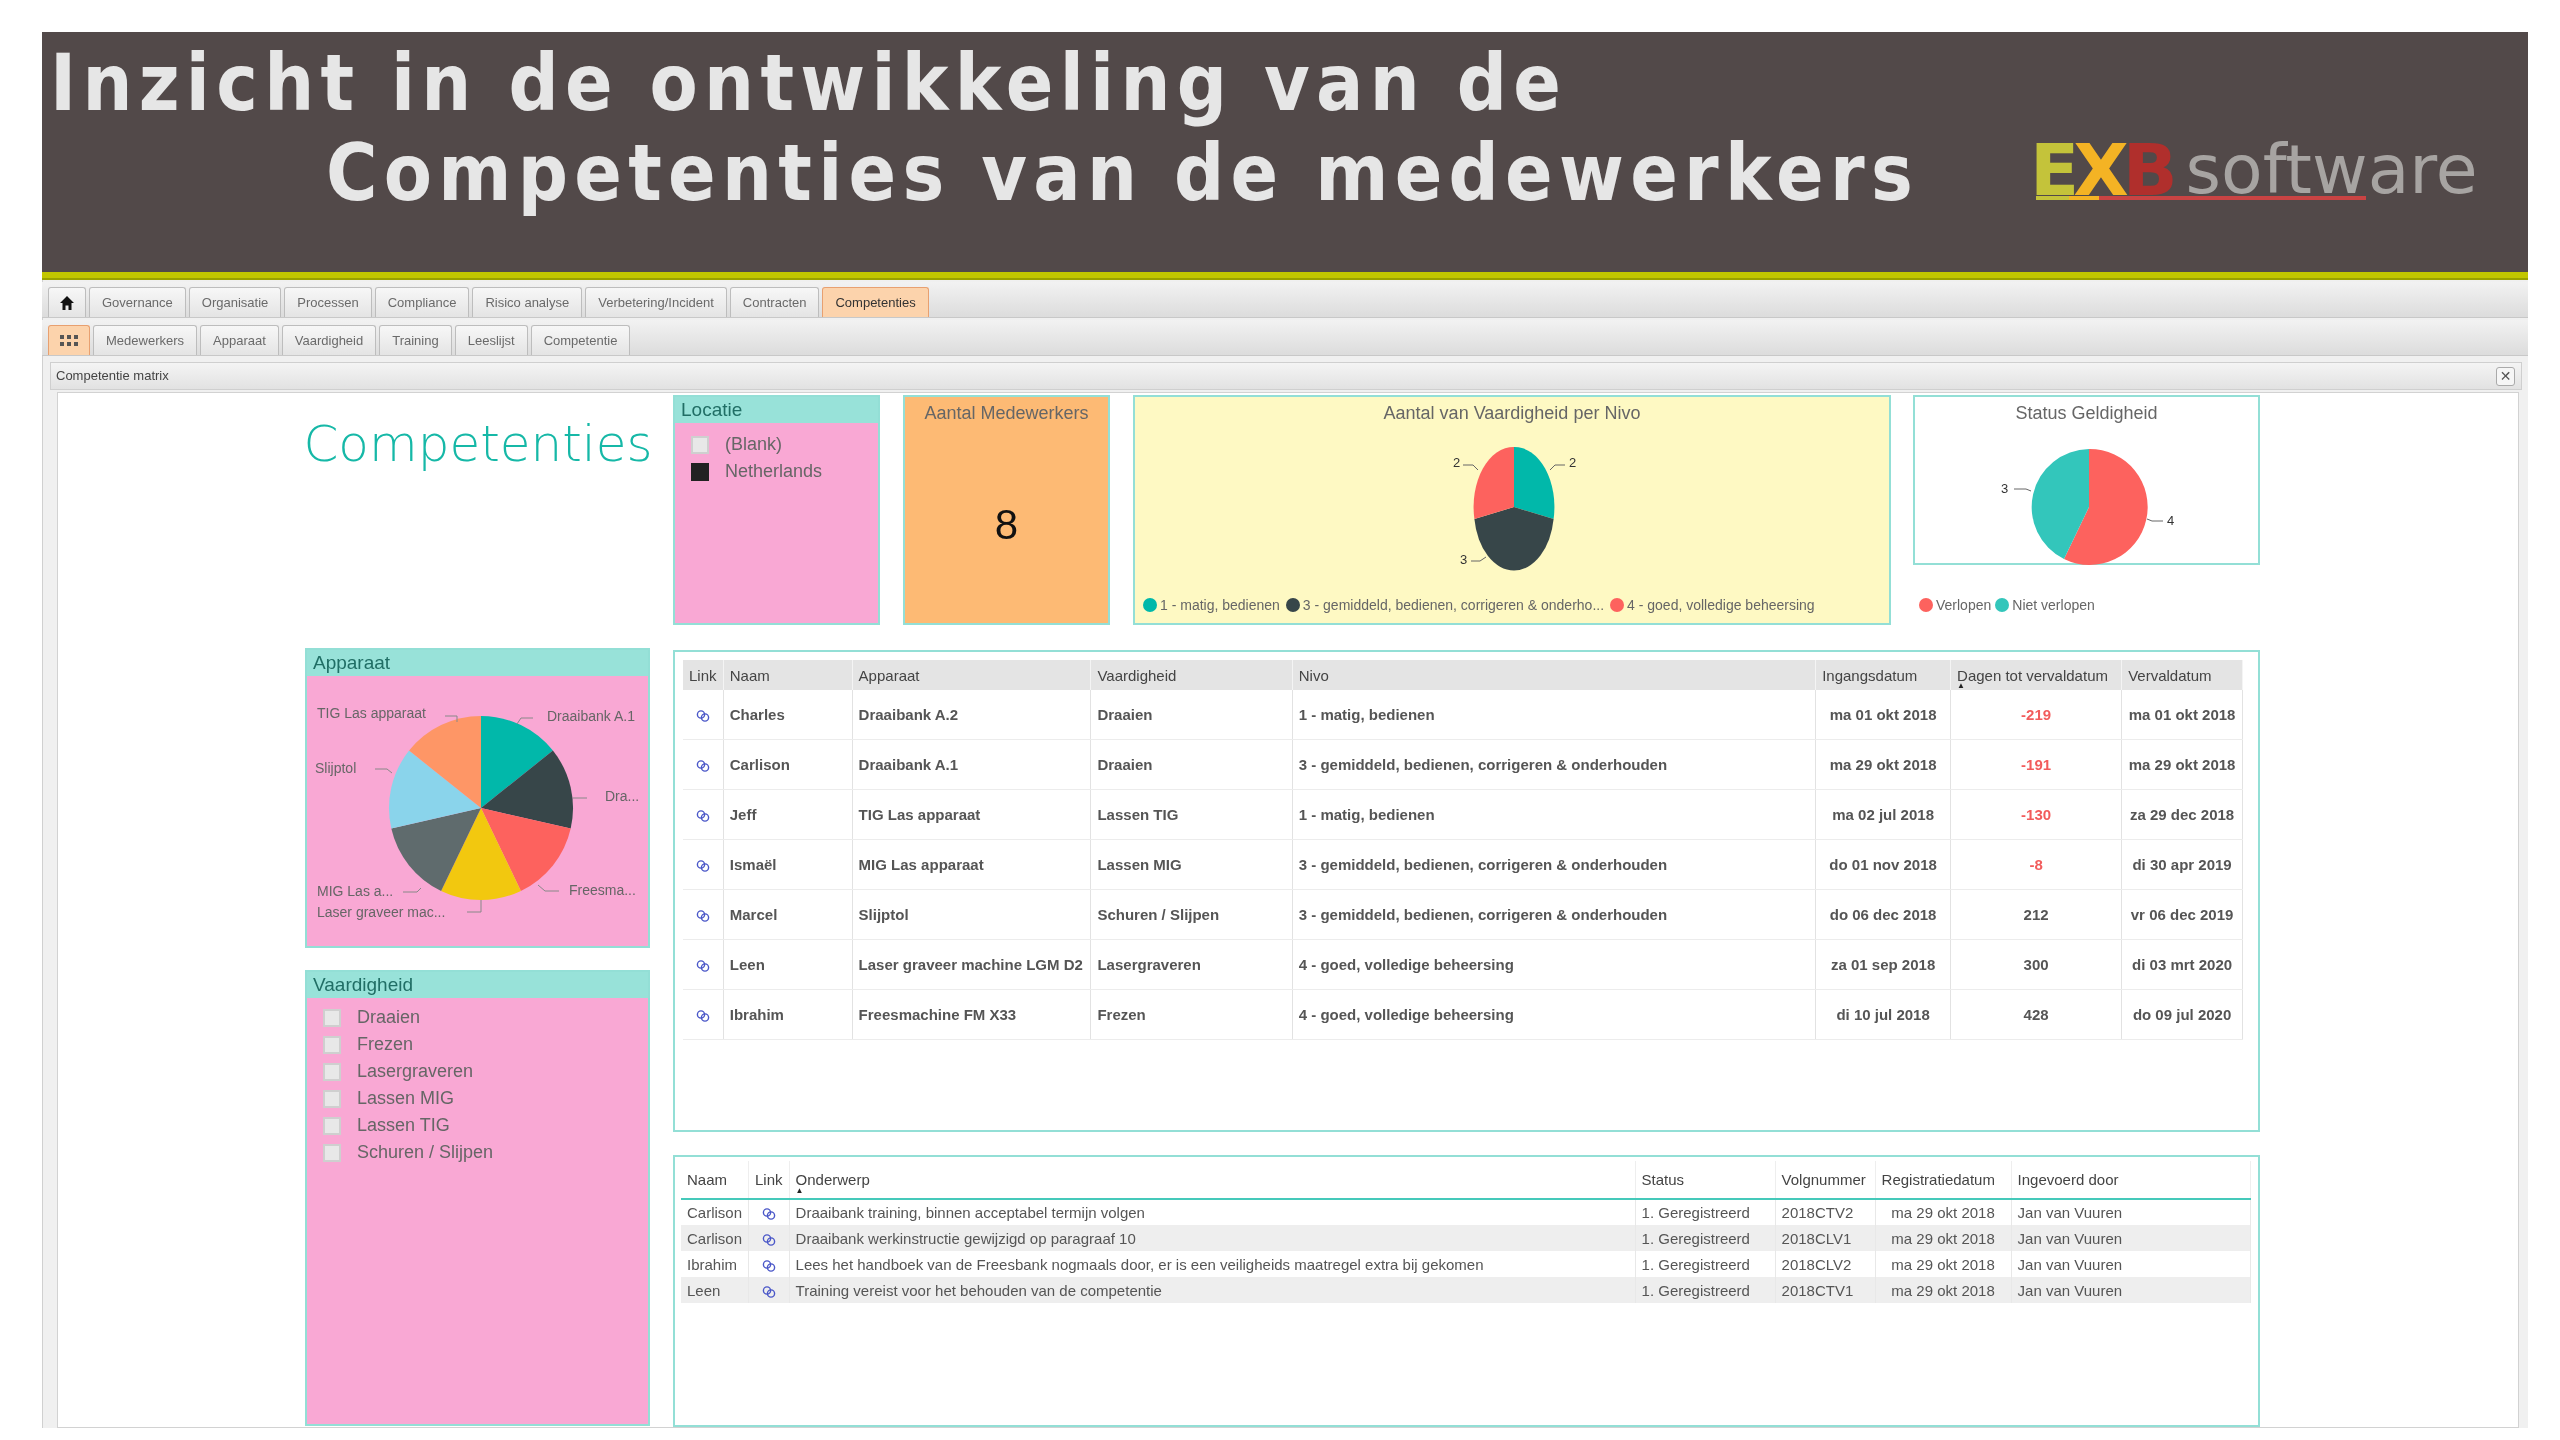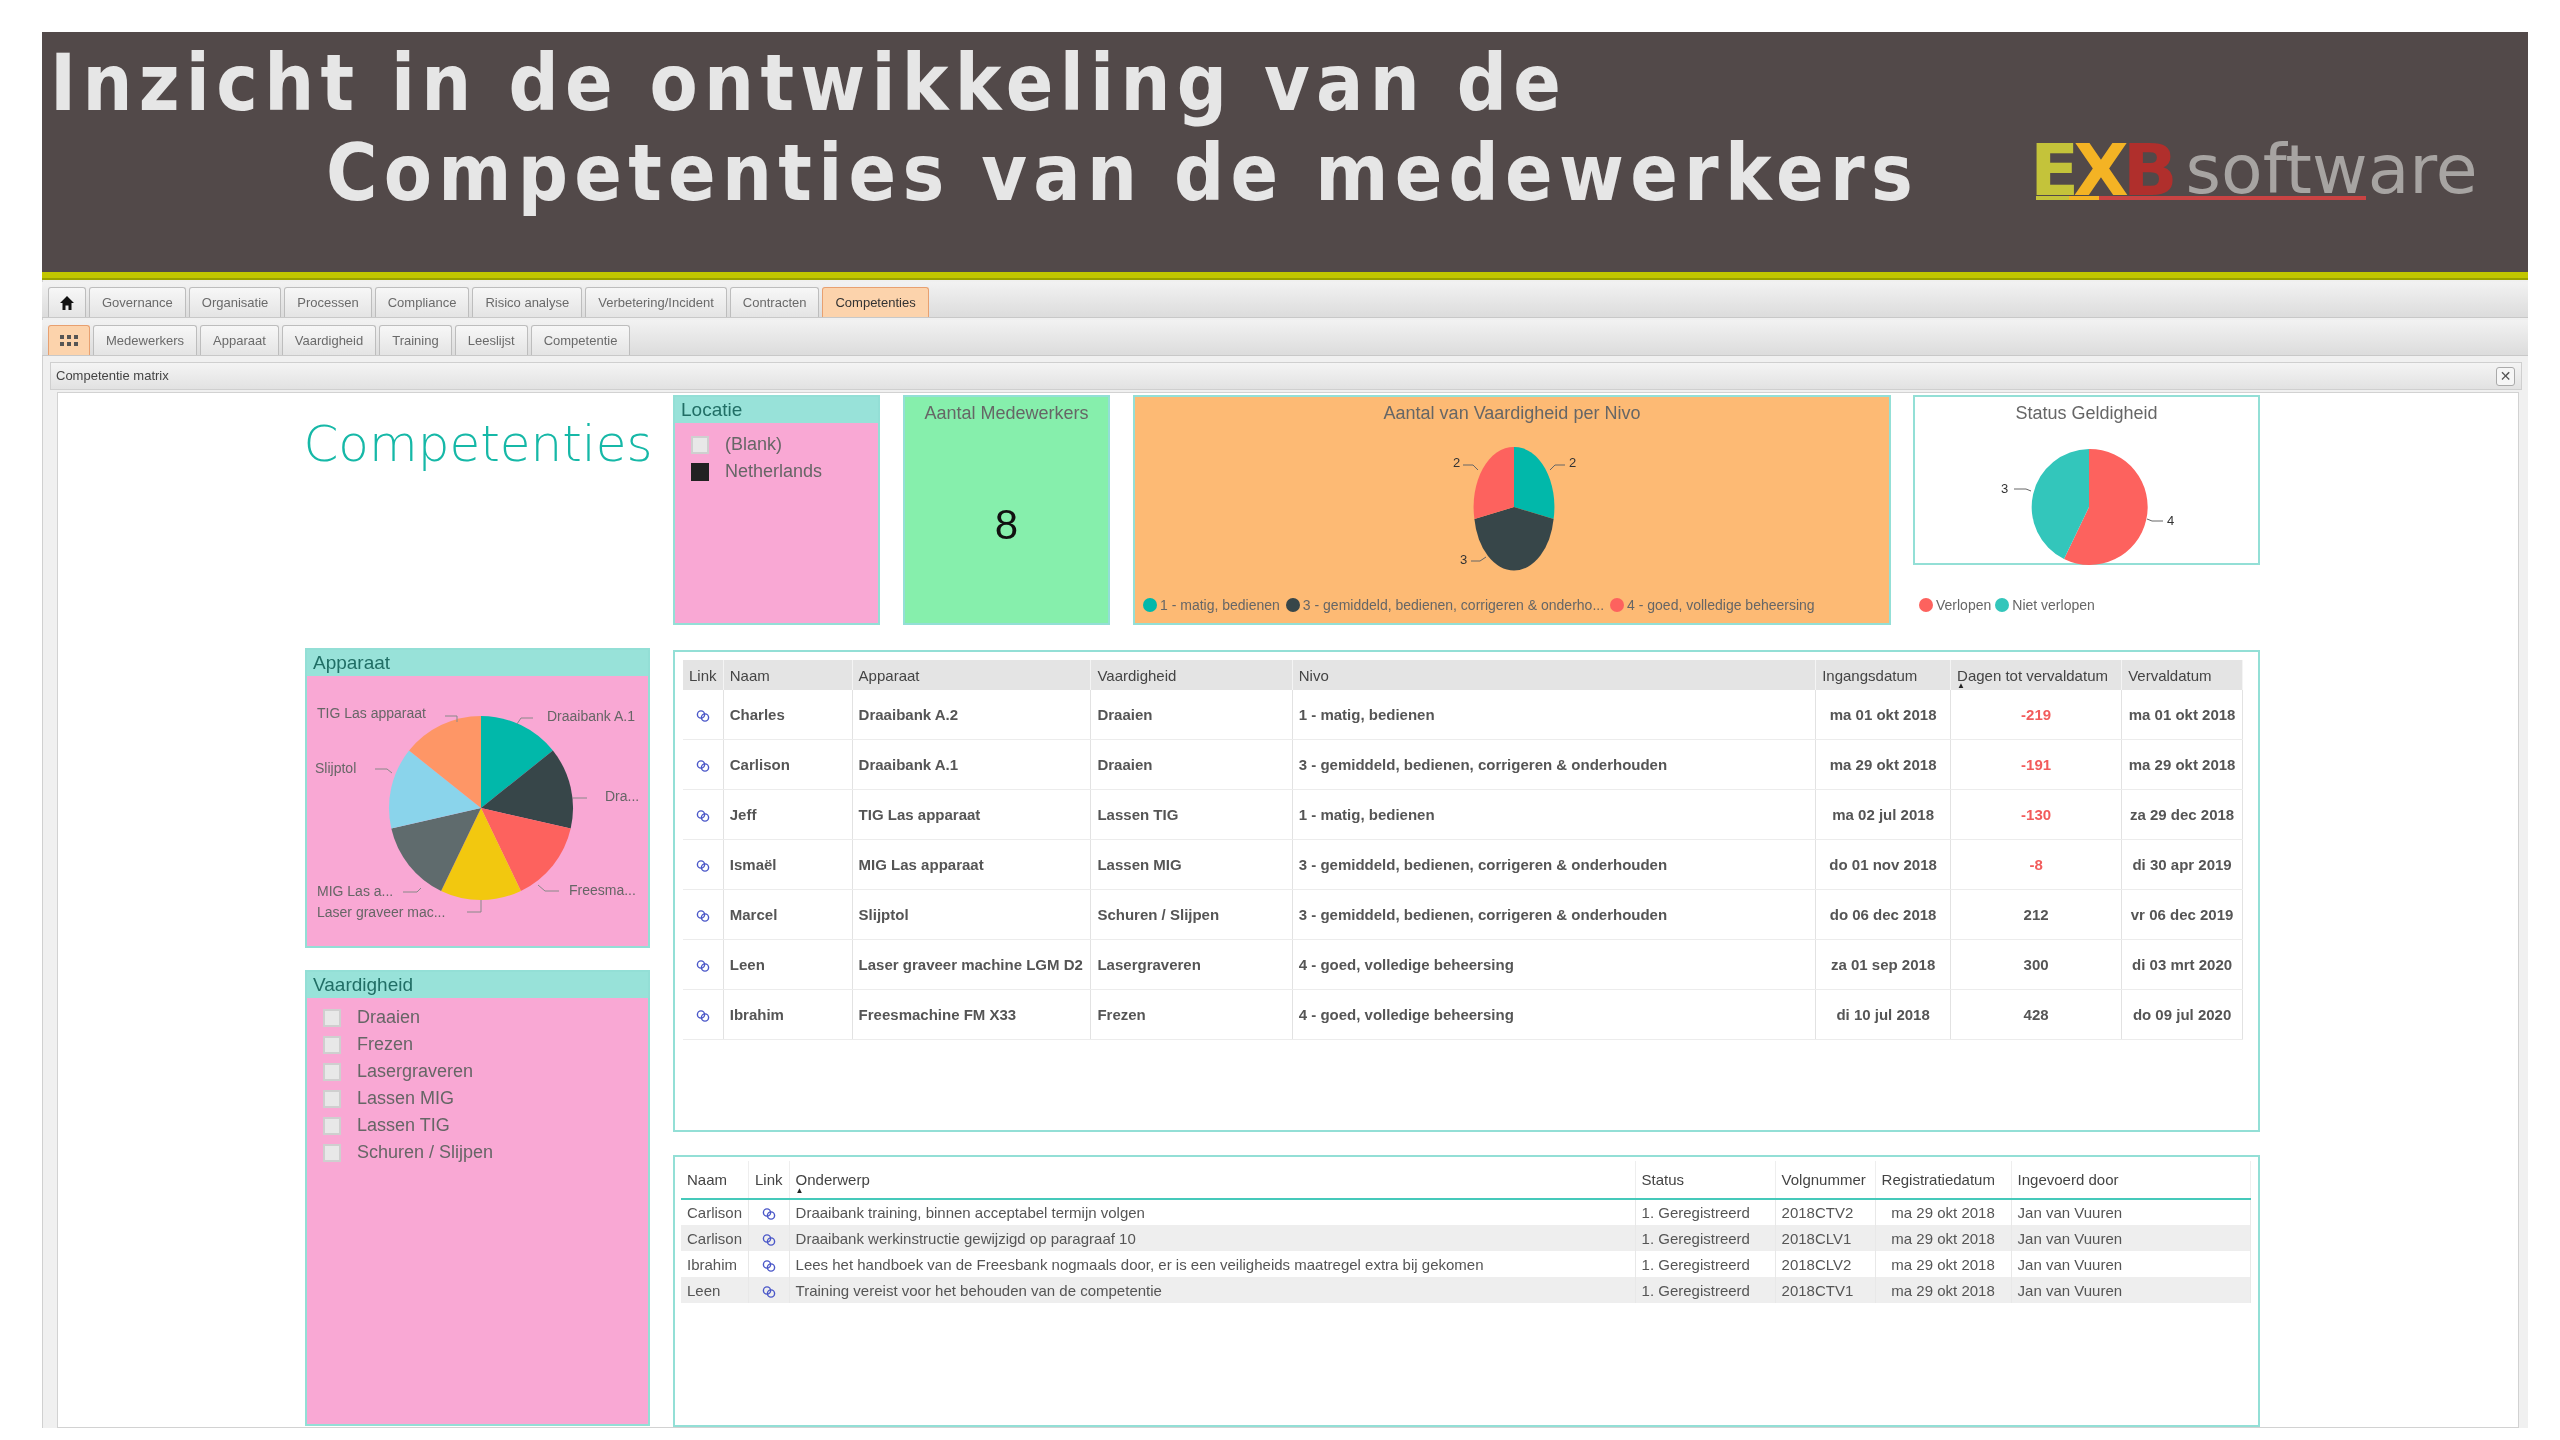--- a/index.html
+++ b/index.html
@@ -36,24 +36,24 @@
   .teal-border { border: 2px solid #93dfd6; }
   #monitor-title { left: 300px; top: 410px; width: 356px; text-align: center; color: #16b8a7; font-size: 50px; line-height: 68px; font-family: "DejaVu Sans", sans-serif; font-weight: 300; }
 
   .slicer { background: #f9a8d4; }
   .slicer-head { height: 26px; background: #98e2d9; color: #206e65; font-size: 19px; padding-left: 6px; line-height: 26px; }
   .slicer-item { display: flex; align-items: center; height: 27px; padding-left: 16px; font-size: 18px; color: #666; }
   .chk { width: 18px; height: 18px; border: 2px solid #cfcfcf; background: #e8e8e8; margin-right: 16px; }
   .chk.on { background: #222; border-color: #222; }
 
   #locatie { left: 673px; top: 395px; width: 207px; height: 230px; }
-  #aantal { left: 903px; top: 395px; width: 207px; height: 230px; background: #86efac; }
+  #aantal { left: 903px; top: 395px; width: 207px; height: 230px; background: #fdba74; }
   #aantal-title { width: 100%; text-align: center; top: 6px; font-size: 18px; color: #666; }
   #aantal-val { width: 100%; text-align: center; top: 104px; font-size: 42px; color: #111; }
-  #nivo { left: 1133px; top: 395px; width: 758px; height: 230px; background: #fdba74; }
+  #nivo { left: 1133px; top: 395px; width: 758px; height: 230px; background: #fef9c3; }
   #status { left: 1913px; top: 395px; width: 347px; height: 170px; background: #fff; }
   .card-title { position: absolute; width: 100%; text-align: center; top: 6px; font-size: 18px; color: #666; }
   .legend { position: absolute; display: flex; align-items: center; font-size: 14px; color: #666; white-space: nowrap; }
   .dot { display: inline-block; width: 14px; height: 14px; border-radius: 50%; margin-right: 3px; margin-left: 6px; }
 
   #apparaat { left: 305px; top: 648px; width: 345px; height: 300px; }
   #vaardigheid { left: 305px; top: 970px; width: 345px; height: 456px; }
 
   
   #table1 { left: 673px; top: 650px; width: 1587px; height: 482px; background: #fff; }

